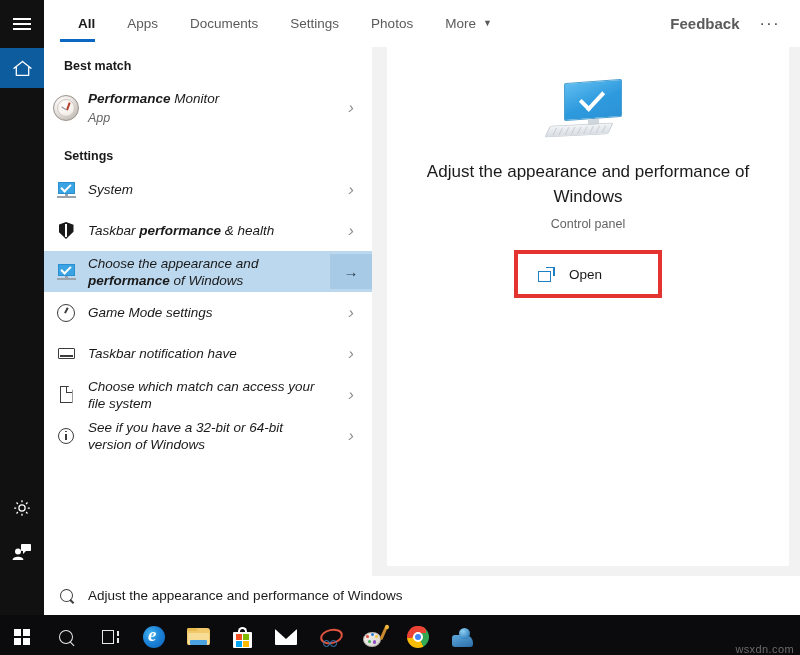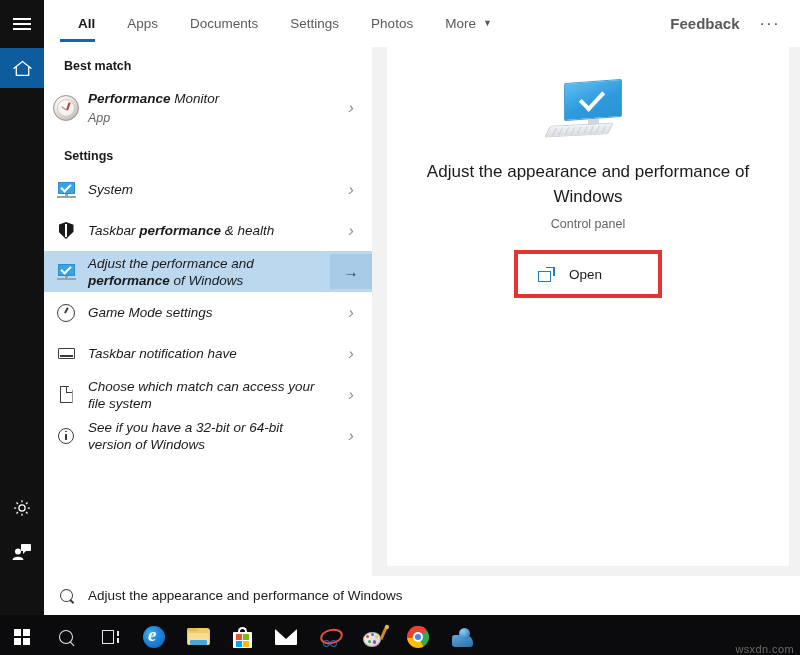--- a/index.html
+++ b/index.html
@@ -304,21 +304,21 @@
 
     <div class="row sel">
       <div class="ic">
         <span class="mon">
             <span class="scr"></span>
             <span class="chk"></span>
             <span class="neck"></span>
             <span class="base"></span>
           </span>
       </div>
-      <div class="txt"><span>Adjust the performance and </span><b>performance</b><span> of Windows</span></div>
+      <div class="txt"><span>Choose the appearance and </span><b>performance</b><span> of Windows</span></div>
       <div class="arrowbtn">→</div>
     </div>
 
     <div class="row">
       <div class="ic">
           <span class="gauge"></span>
         </div>
       <div class="txt"><span></span><b></b><span>Game Mode settings</span></div>
       <div class="chev">›</div>
     </div>

